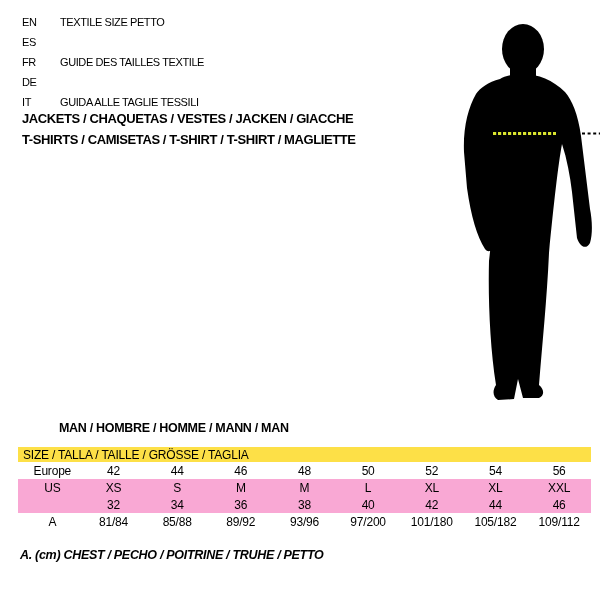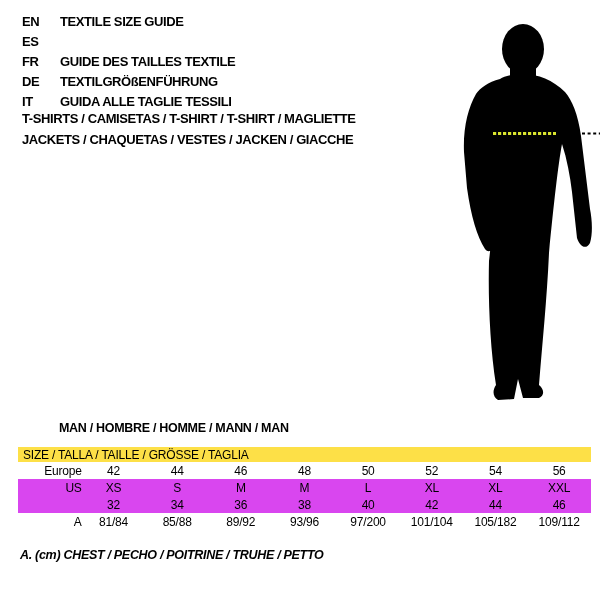--- a/index.html
+++ b/index.html
@@ -3,75 +3,74 @@
 <meta charset="utf-8">
 <style>
   html,body{margin:0;padding:0;background:#fff;}
   .canvas{
     position:relative;width:600px;height:600px;background:#ffffff;
     font-family:"Liberation Sans",sans-serif;color:#000;overflow:hidden;
   }
   
   .lang-block{position:absolute;left:22px;top:12px;}
   .lang-row{display:flex;height:20px;line-height:20px;
-    font-size:13px;font-weight:700;letter-spacing:-0.4px;}
+    font-size:11px;font-weight:400;letter-spacing:-0.4px;}
   .lang-code{display:inline-block;width:38px;}
   
   .categories{position:absolute;left:22px;top:109px;}
   .category-line{height:20.5px;line-height:20.5px;
     font-size:13px;font-weight:700;letter-spacing:-0.4px;white-space:nowrap;}
   
   .figure{position:absolute;left:398px;top:0;width:200px;height:398px;}
   .figure svg{display:block;width:200px;height:398px;}
   
   .section-title{position:absolute;left:19px;top:421px;
     font-size:12.5px;font-weight:700;letter-spacing:-0.3px;margin-left:40px;}
   
   .size-table{position:absolute;left:18px;top:447px;width:573px;
     border-collapse:collapse;table-layout:fixed;font-size:12px;letter-spacing:-0.2px;}
   .size-table td{padding:0;vertical-align:middle;}
   .size-table .thead-row td{background:#fde047;height:15px;padding-left:5px;
     font-size:12px;letter-spacing:-0.2px;}
   .size-table .data-row td{height:17px;text-align:center;}
-  .size-table .data-row td.row-label{text-align:right;padding-left:5px;width:66px;}
-  .size-table .shade td{background:#d946ef;}
+  .size-table .data-row td.row-label{text-align:center;padding-left:5px;width:66px;}
+  .size-table .shade td{background:#f9a8d4;}
   
   .footnote{position:absolute;left:20px;top:548px;
     font-size:12.5px;font-weight:700;letter-spacing:-0.3px;font-style:italic;}
 </style>
 </head>
 <body>
 
 <div class="canvas">
 
   <section class="lang-block">
     <div class="lang-row">
       <span class="lang-code">EN</span>
-      <span class="lang-text">TEXTILE SIZE GUIDE</span>
+      <span class="lang-text">TEXTILE SIZE PETTO</span>
     </div>
     <div class="lang-row">
       <span class="lang-code">ES</span>
     </div>
     <div class="lang-row">
       <span class="lang-code">FR</span>
       <span class="lang-text">GUIDE DES TAILLES TEXTILE</span>
     </div>
     <div class="lang-row">
       <span class="lang-code">DE</span>
-      <span class="lang-text">TEXTILGRÖßENFÜHRUNG</span>
     </div>
     <div class="lang-row">
       <span class="lang-code">IT</span>
       <span class="lang-text">GUIDA ALLE TAGLIE TESSILI</span>
     </div>
   </section>
 
   <section class="categories">
+    <div class="category-line">JACKETS / CHAQUETAS / VESTES / JACKEN / GIACCHE</div>
     <div class="category-line">T-SHIRTS / CAMISETAS / T-SHIRT / T-SHIRT / MAGLIETTE</div>
-    <div class="category-line">JACKETS / CHAQUETAS / VESTES / JACKEN / GIACCHE</div>
   </section>
 
   <figure class="figure">
     <svg viewBox="0 0 200 398" xmlns="http://www.w3.org/2000/svg">
       <ellipse cx="85" cy="33" rx="21" ry="25" fill="#000"></ellipse>
       <rect x="72" y="45" width="26" height="22" fill="#000"></rect>
       <path fill="#000" d="
         M62,63
         C50,66 42,72 38,78
         C30,92 25,112 26,136
@@ -139,21 +138,21 @@
         <td>44</td>
         <td>46</td>
       </tr>
       <tr class="data-row">
         <td class="row-label">A</td>
         <td>81/84</td>
         <td>85/88</td>
         <td>89/92</td>
         <td>93/96</td>
         <td>97/200</td>
-        <td>101/104</td>
+        <td>101/180</td>
         <td>105/182</td>
         <td>109/112</td>
       </tr>
     </tbody>
   </table>
 
   <div class="footnote">A. (cm) CHEST / PECHO / POITRINE / TRUHE / PETTO</div>
 
 </div>
 

